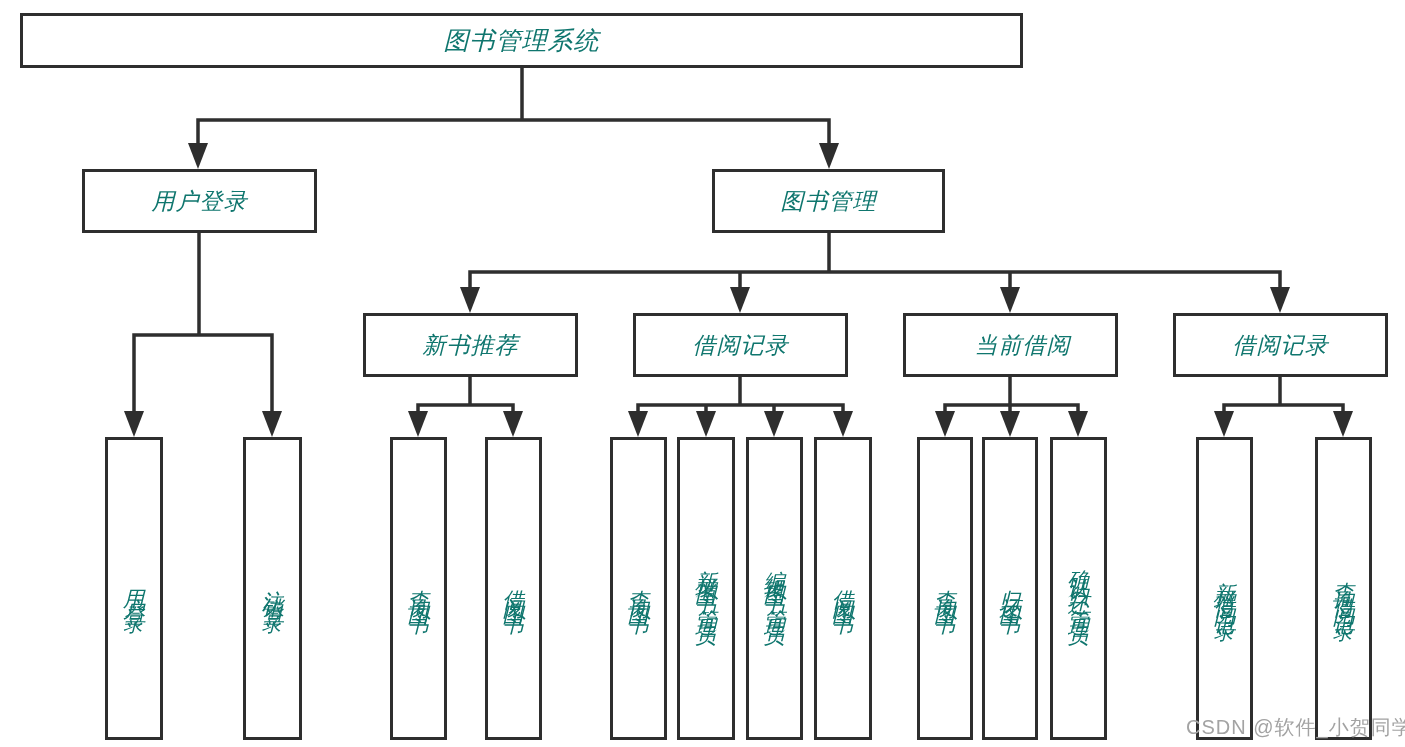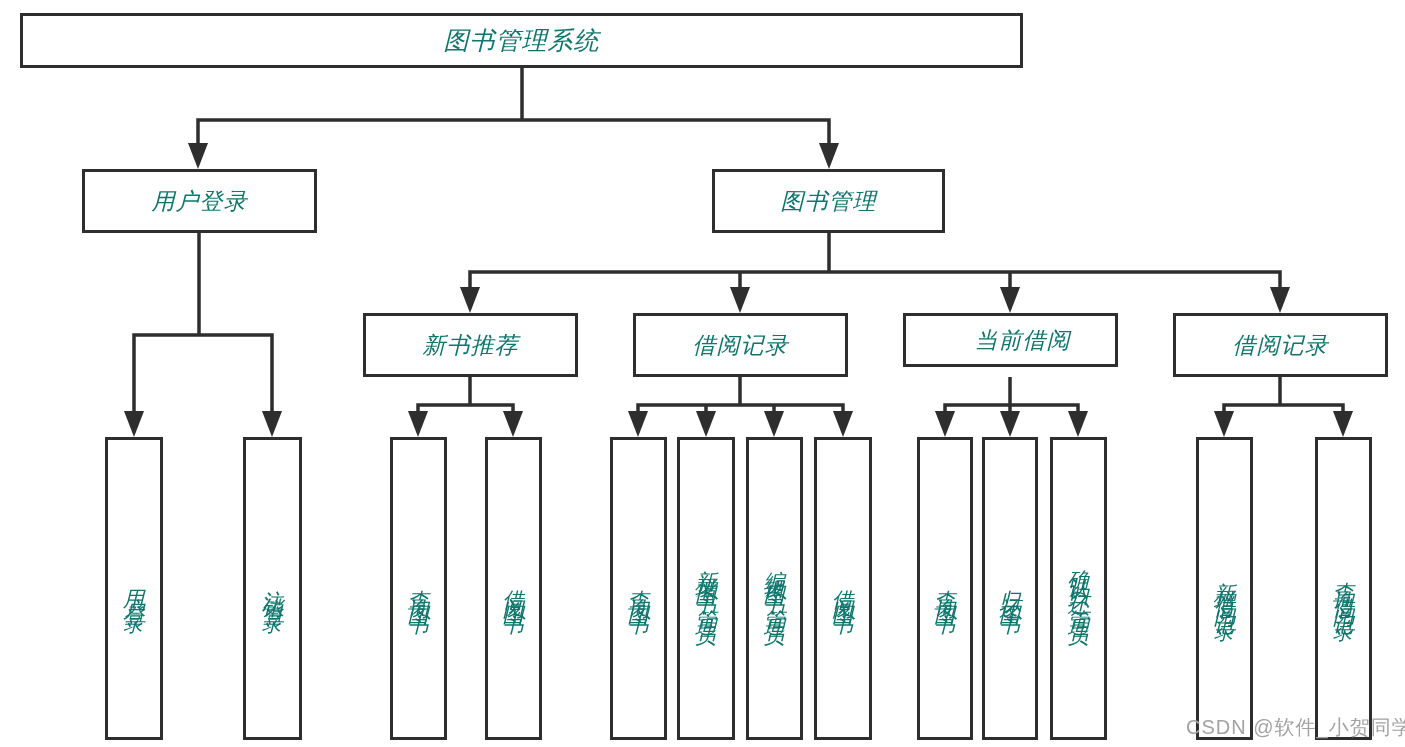--- a/index.html
+++ b/index.html
@@ -38,21 +38,21 @@
     white-space: nowrap;
   }
   
   .n-root   { left: 20px;  top: 13px;  width: 1003px; height: 55px; }
   
   .n-login  { left: 82px;  top: 169px; width: 235px;  height: 64px; }
   .n-mgmt   { left: 712px; top: 169px; width: 233px;  height: 64px; }
   
   .n-rec    { left: 363px;  top: 313px; width: 215px; height: 64px; }
   .n-borrow { left: 633px;  top: 313px; width: 215px; height: 64px; }
-  .n-cur    { left: 903px;  top: 313px; width: 215px; height: 54px; padding-left: 24px; }
+  .n-cur    { left: 903px;  top: 313px; width: 215px; height: 64px; padding-left: 24px; }
   .n-rcd    { left: 1173px; top: 313px; width: 215px; height: 64px; }
   
   .node-leaf { top: 437px; height: 303px; }
   .v1  { left: 105px;  width: 58px; }
   .v2  { left: 243px;  width: 59px; }
   .v3  { left: 390px;  width: 57px; }
   .v4  { left: 485px;  width: 57px; }
   .v5  { left: 610px;  width: 57px; }
   .v6  { left: 677px;  width: 58px; }
   .v7  { left: 746px;  width: 57px; }

